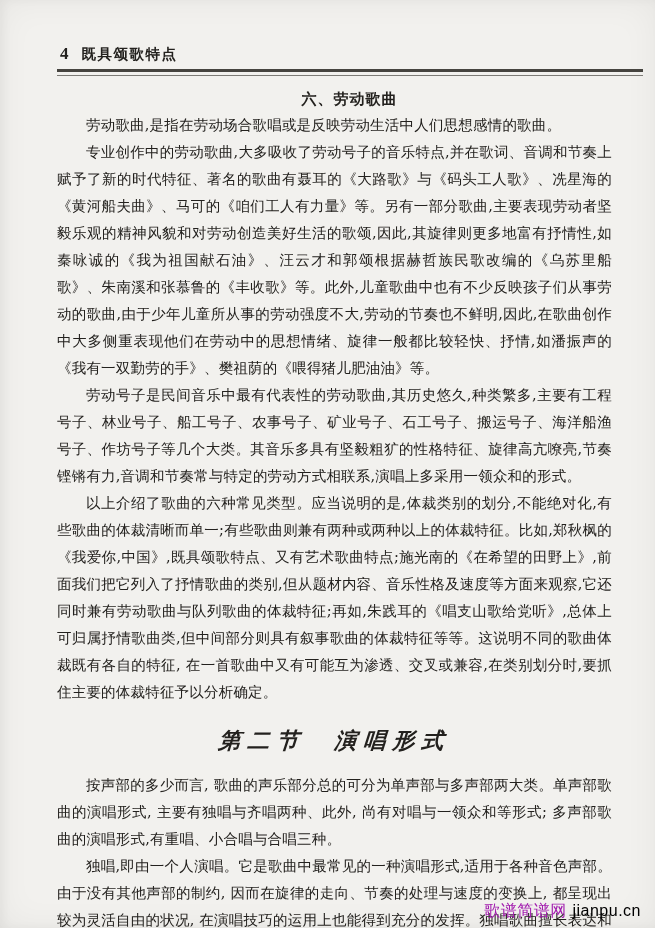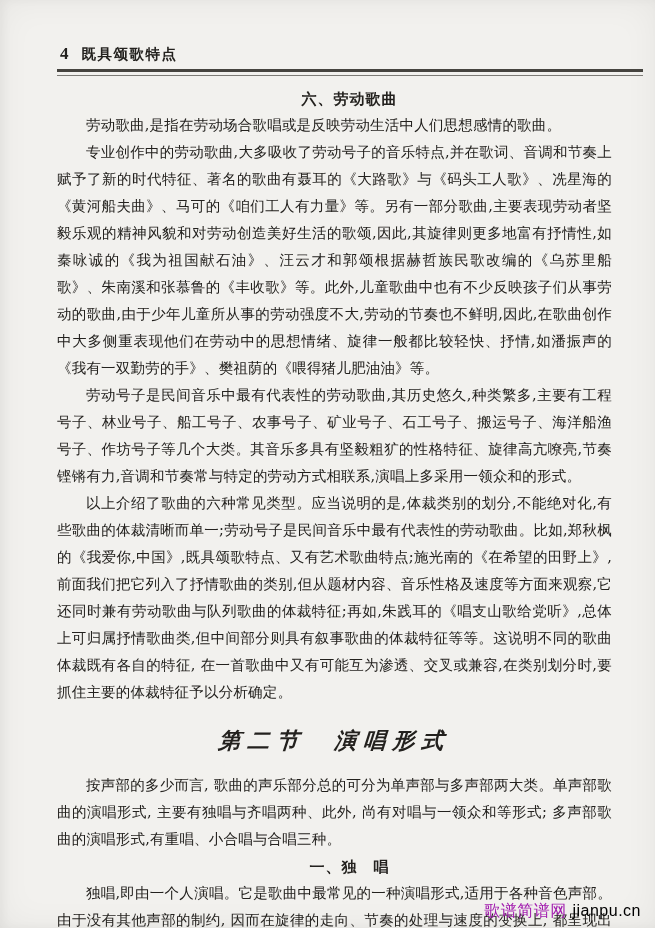--- a/index.html
+++ b/index.html
@@ -103,27 +103,26 @@
   <main class="page-body">
 
     <h3 class="sub-heading">六、劳动歌曲</h3>
 
     <p class="indent">劳动歌曲,是指在劳动场合歌唱或是反映劳动生活中人们思想感情的歌曲。</p>
 
     <p class="indent">专业创作中的劳动歌曲,大多吸收了劳动号子的音乐特点,并在歌词、音调和节奏上赋予了新的时代特征、著名的歌曲有聂耳的《大路歌》与《码头工人歌》、冼星海的《黄河船夫曲》、马可的《咱们工人有力量》等。另有一部分歌曲,主要表现劳动者坚毅乐观的精神风貌和对劳动创造美好生活的歌颂,因此,其旋律则更多地富有抒情性,如秦咏诚的《我为祖国献石油》、汪云才和郭颂根据赫哲族民歌改编的《乌苏里船歌》、朱南溪和张慕鲁的《丰收歌》等。此外,儿童歌曲中也有不少反映孩子们从事劳动的歌曲,由于少年儿童所从事的劳动强度不大,劳动的节奏也不鲜明,因此,在歌曲创作中大多侧重表现他们在劳动中的思想情绪、旋律一般都比较轻快、抒情,如潘振声的《我有一双勤劳的手》、樊祖荫的《喂得猪儿肥油油》等。</p>
 
     <p class="indent">劳动号子是民间音乐中最有代表性的劳动歌曲,其历史悠久,种类繁多,主要有工程号子、林业号子、船工号子、农事号子、矿业号子、石工号子、搬运号子、海洋船渔号子、作坊号子等几个大类。其音乐多具有坚毅粗犷的性格特征、旋律高亢嘹亮,节奏铿锵有力,音调和节奏常与特定的劳动方式相联系,演唱上多采用一领众和的形式。</p>
 
-    <p class="indent">以上介绍了歌曲的六种常见类型。应当说明的是,体裁类别的划分,不能绝对化,有些歌曲的体裁清晰而单一;劳动号子是民间音乐中最有代表性的劳动歌曲。比如,郑秋枫的《我爱你,中国》,既具颂歌特点、又有艺术歌曲特点;施光南的《在希望的田野上》,前面我们把它列入了抒情歌曲的类别,但从题材内容、音乐性格及速度等方面来观察,它还同时兼有劳动歌曲与队列歌曲的体裁特征;再如,朱践耳的《唱支山歌给党听》,总体上可归属抒情歌曲类,但中间部分则具有叙事歌曲的体裁特征等等。这说明不同的歌曲体裁既有各自的特征, 在一首歌曲中又有可能互为渗透、交叉或兼容,在类别划分时,要抓住主要的体裁特征予以分析确定。</p>
+    <p class="indent">以上介绍了歌曲的六种常见类型。应当说明的是,体裁类别的划分,不能绝对化,有些歌曲的体裁清晰而单一;有些歌曲则兼有两种或两种以上的体裁特征。比如,郑秋枫的《我爱你,中国》,既具颂歌特点、又有艺术歌曲特点;施光南的《在希望的田野上》,前面我们把它列入了抒情歌曲的类别,但从题材内容、音乐性格及速度等方面来观察,它还同时兼有劳动歌曲与队列歌曲的体裁特征;再如,朱践耳的《唱支山歌给党听》,总体上可归属抒情歌曲类,但中间部分则具有叙事歌曲的体裁特征等等。这说明不同的歌曲体裁既有各自的特征, 在一首歌曲中又有可能互为渗透、交叉或兼容,在类别划分时,要抓住主要的体裁特征予以分析确定。</p>
 
     <h2 class="section-title">第二节　演唱形式</h2>
 
     <p class="indent">按声部的多少而言, 歌曲的声乐部分总的可分为单声部与多声部两大类。单声部歌曲的演唱形式, 主要有独唱与齐唱两种、此外, 尚有对唱与一领众和等形式; 多声部歌曲的演唱形式,有重唱、小合唱与合唱三种。</p>
 
-    <h3 class="sub-heading">一、独　唱</h3>
 
     <p class="indent">独唱,即由一个人演唱。它是歌曲中最常见的一种演唱形式,适用于各种音色声部。由于没有其他声部的制约, 因而在旋律的走向、节奏的处理与速度的变换上, 都呈现出较为灵活自由的状况, 在演唱技巧的运用上也能得到充分的发挥。独唱歌曲擅长表达和抒发个人的内心</p>
   </main>
 
   <div class="watermark">
     <span class="wm-name">歌谱简谱网</span>
     <span class="wm-url">jianpu.cn</span>
   </div>
 
 </div>

